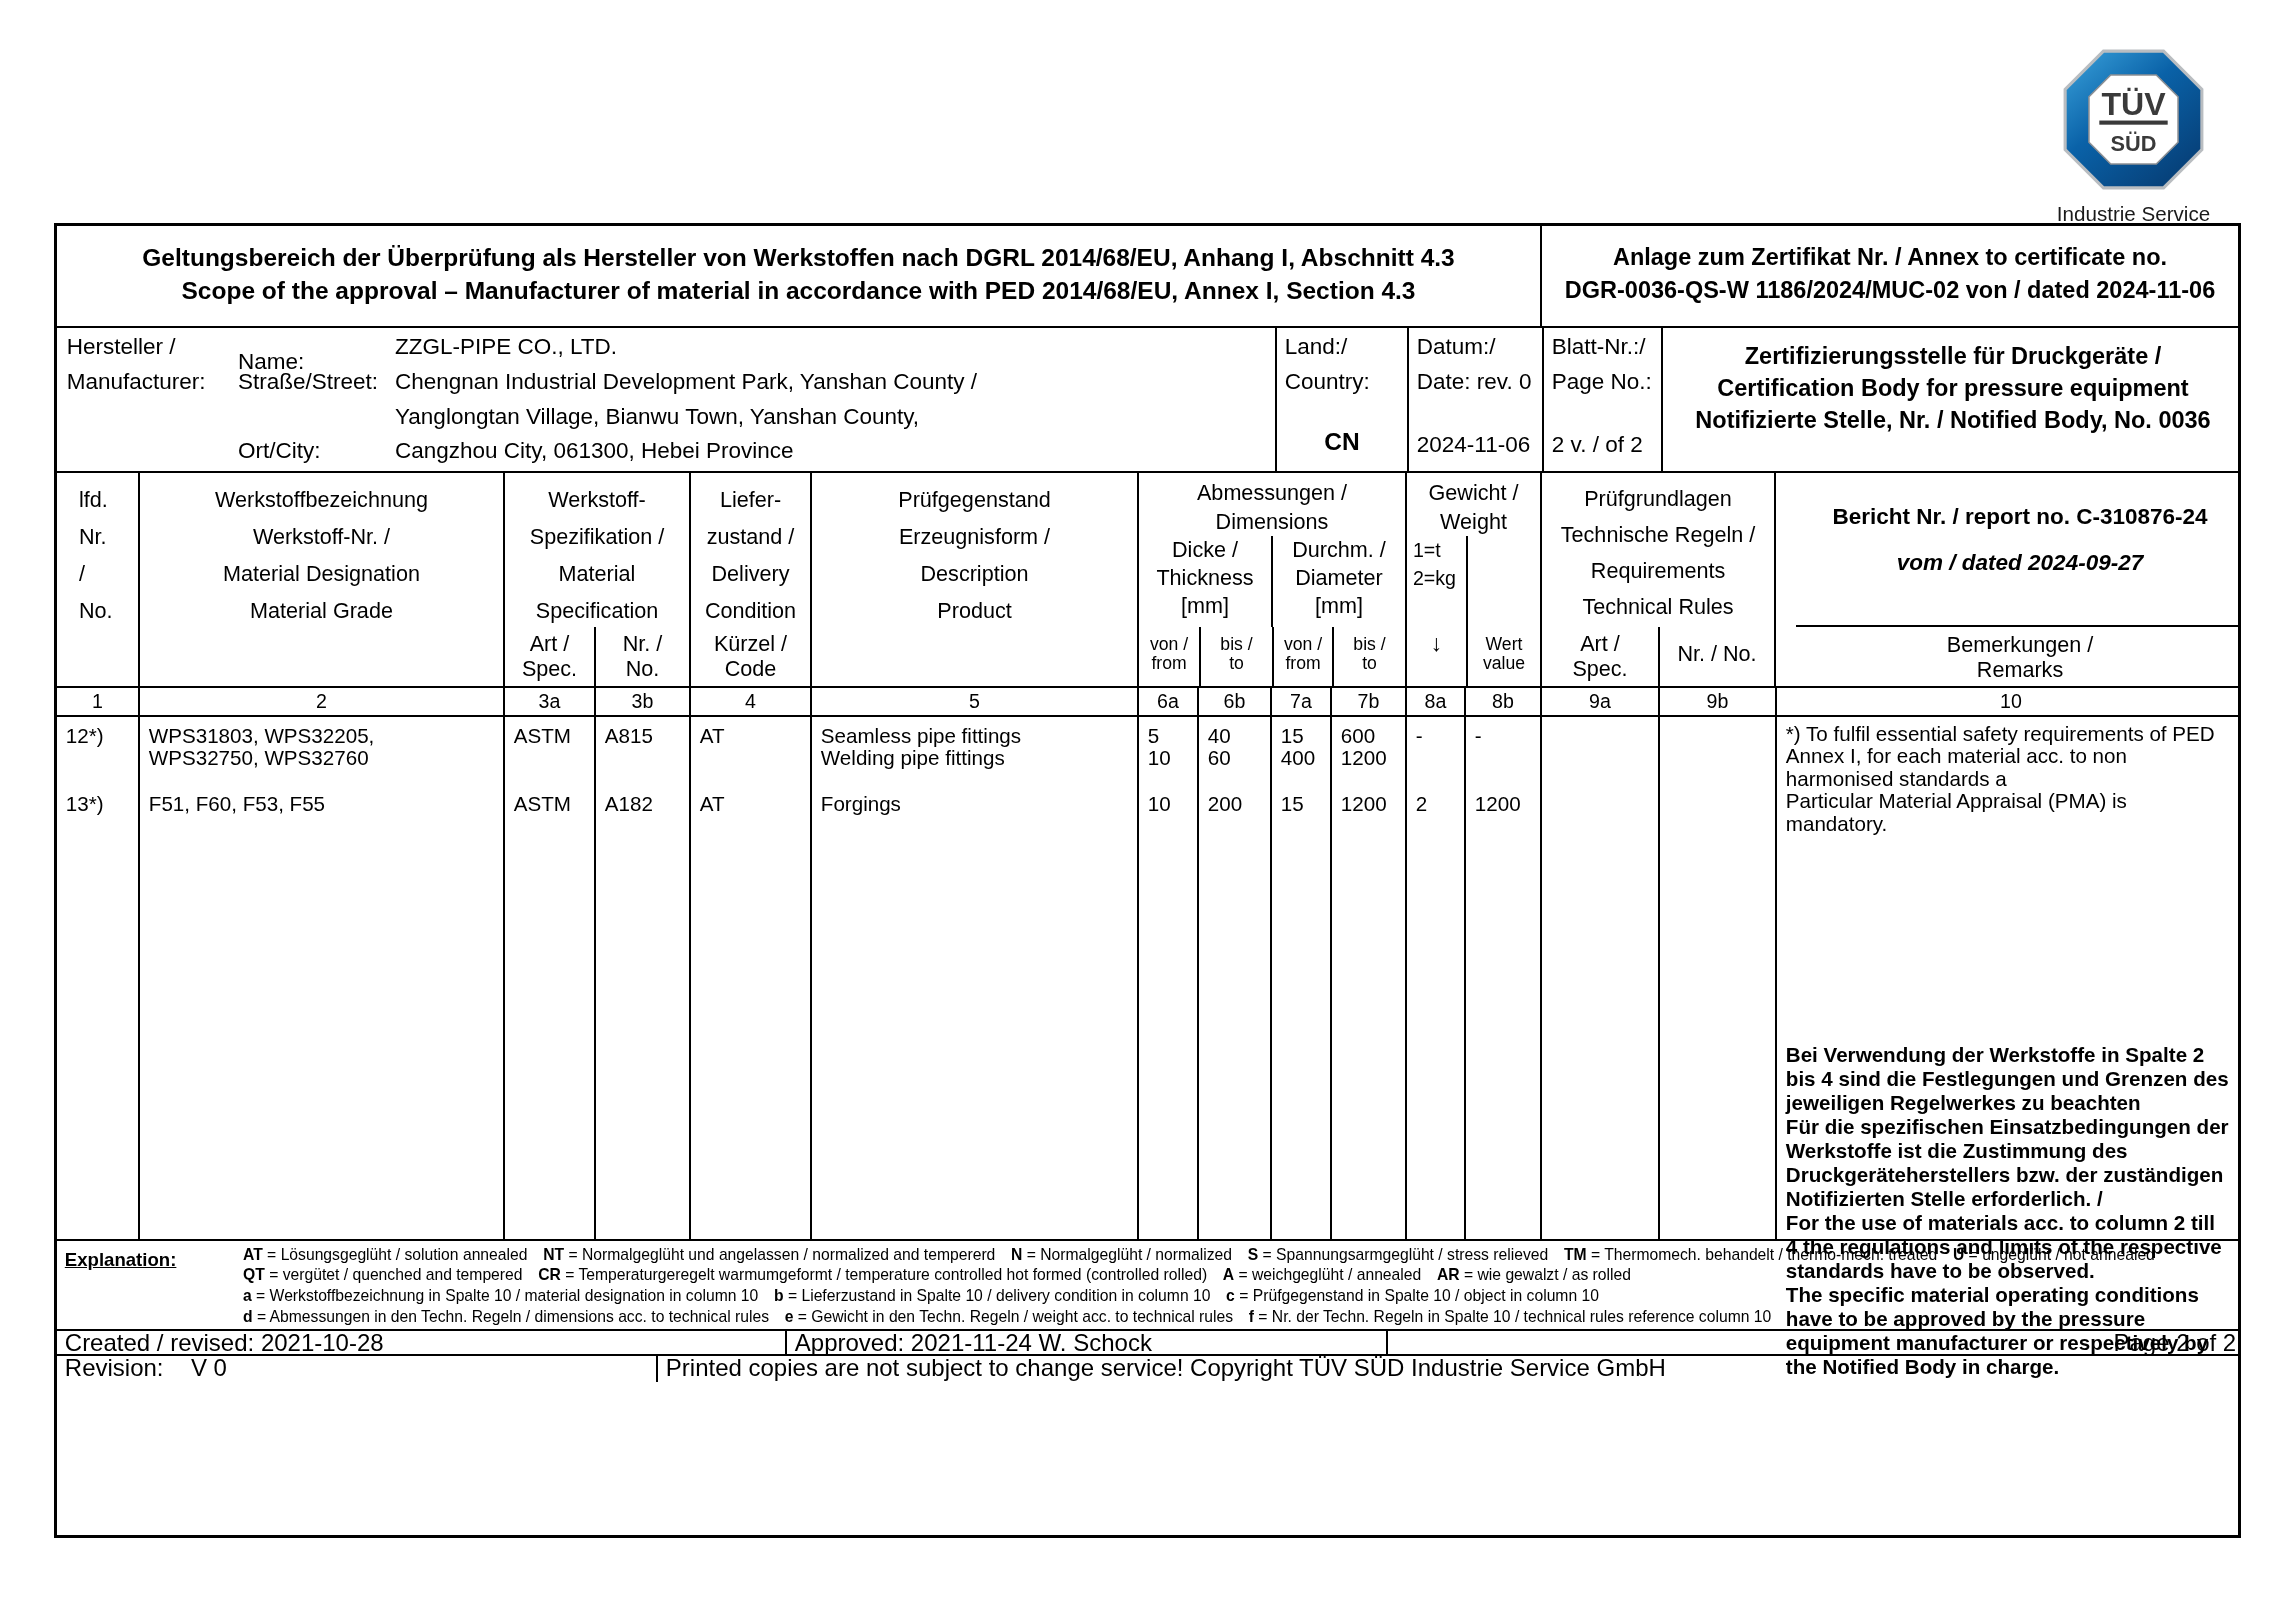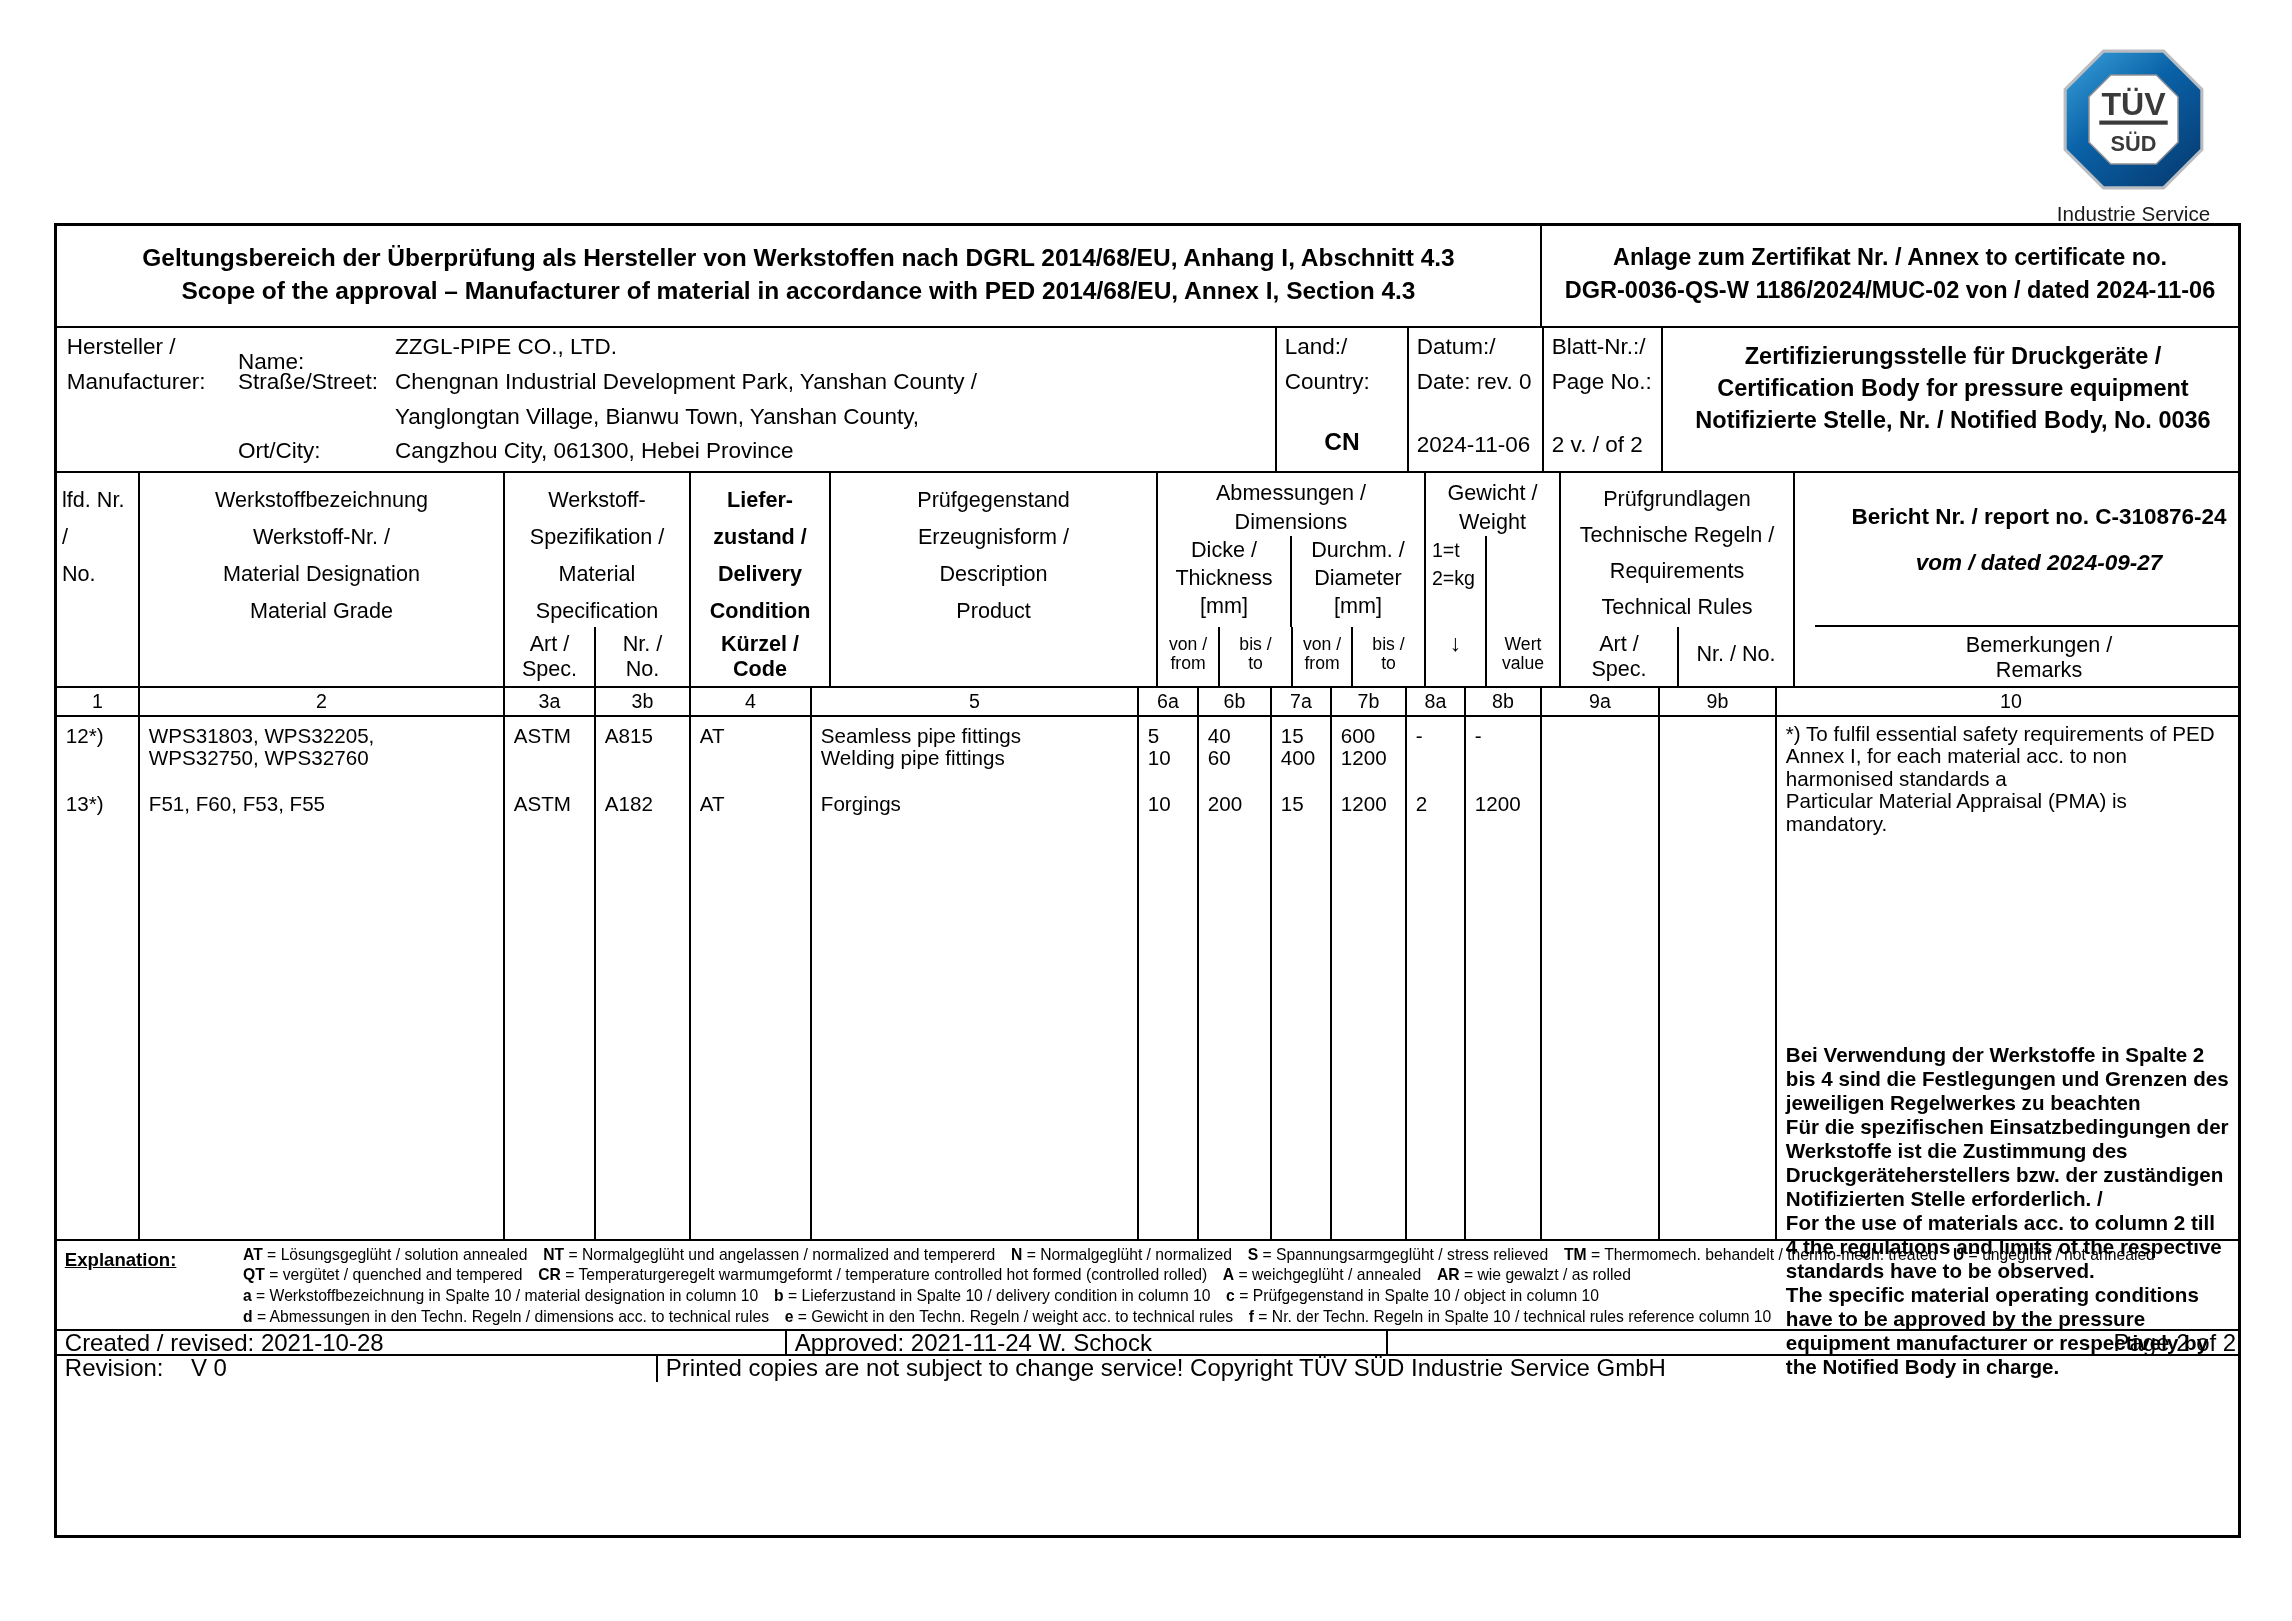--- a/index.html
+++ b/index.html
@@ -21,25 +21,25 @@
   .t1{width:1485px;border-right:2px solid #000;text-align:center;font-weight:bold;font-size:24.5px;line-height:33px;padding-top:14.7px;}
   .t2{flex:1;text-align:center;font-weight:bold;font-size:23.5px;line-height:33px;padding-top:14.7px;}
   
   .mcell{box-sizing:border-box;flex:none;position:relative;font-size:22.5px;border-right:2px solid #000;}
   .m1{width:1220px;} .m2{width:132px;} .m3{width:135px;} .m4{width:119px;}
   .m5{width:580px;border-right:none;text-align:center;font-weight:bold;font-size:23.5px;line-height:32px;padding-top:11.8px;box-sizing:border-box;}
   .abs{position:absolute;white-space:nowrap;}
   
   .hrow{display:flex;flex:none;height:213px;}
   .hcell{box-sizing:border-box;flex:none;border-right:2px solid #000;font-size:21.6px;position:relative;}
-  .g1{width:83px;} .g2{width:365px;} .g3{width:186px;} .g4{width:140px;font-weight:bold;} .g5{width:327px;}
+  .g1{width:83px;} .g2{width:365px;} .g3{width:186px;} .g4{width:121px;} .g5{width:327px;}
   .g67{width:268px;} .g8{width:135px;} .g9{width:234px;} .g10{width:468px;border-right:none;padding-left:20px;}
   .hmain{height:154px;box-sizing:border-box;text-align:center;line-height:37px;padding-top:7.8px;}
   .hfull{height:213px;box-sizing:border-box;text-align:center;line-height:37px;padding-top:7.8px;}
-  .hleft{text-align:left;padding-left:5px;border-radius:12px;}
+  .hleft{text-align:left;padding-left:22px;border-radius:12px;}
   .hsub{height:59px;display:flex;box-sizing:border-box;}
   .hsub > div{box-sizing:border-box;text-align:center;font-size:21.6px;line-height:25.5px;padding-top:3.9px;}
   .sm{font-size:17.6px !important;line-height:19.6px !important;padding-top:7.8px !important;}
   .hm-top{height:63px;text-align:center;line-height:29px;padding-top:4.9px;box-sizing:border-box;}
   .hm-mid{height:91px;display:flex;box-sizing:border-box;}
   .hm-mid > div{box-sizing:border-box;text-align:center;line-height:28px;}
   .bl2{border-left:2px solid #000;}
   .units{text-align:left !important;font-size:19.6px;line-height:40px;padding-left:5.9px;}
   .report{height:154px;box-sizing:border-box;border-bottom:2.9px solid #000;text-align:center;font-weight:bold;font-size:22.5px;padding-top:31px;}
   .report .it{font-style:italic;display:block;margin-top:19.6px;}

